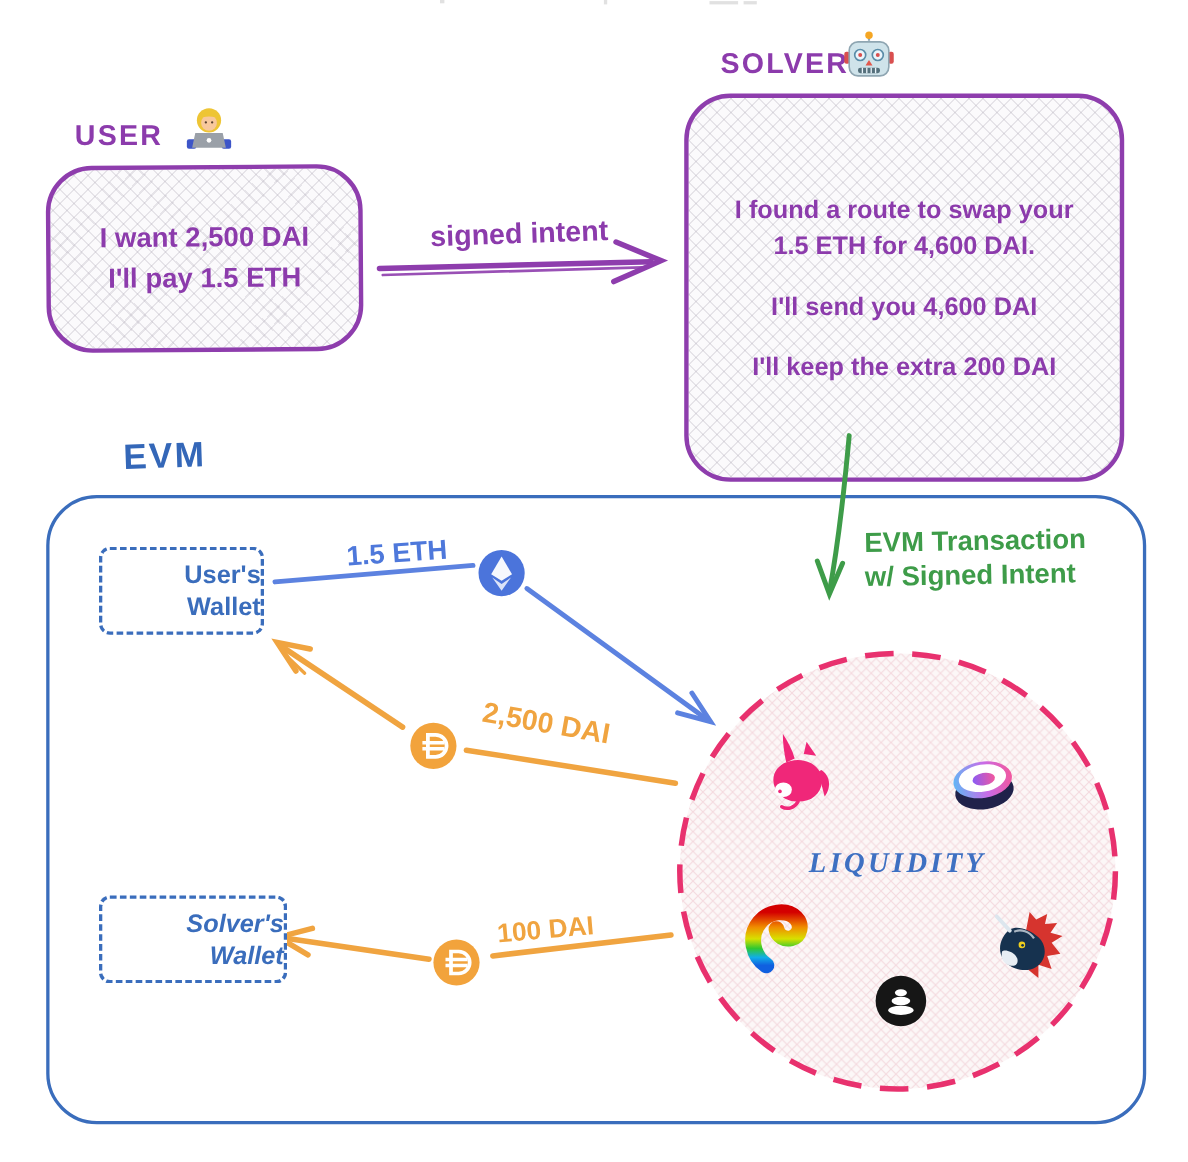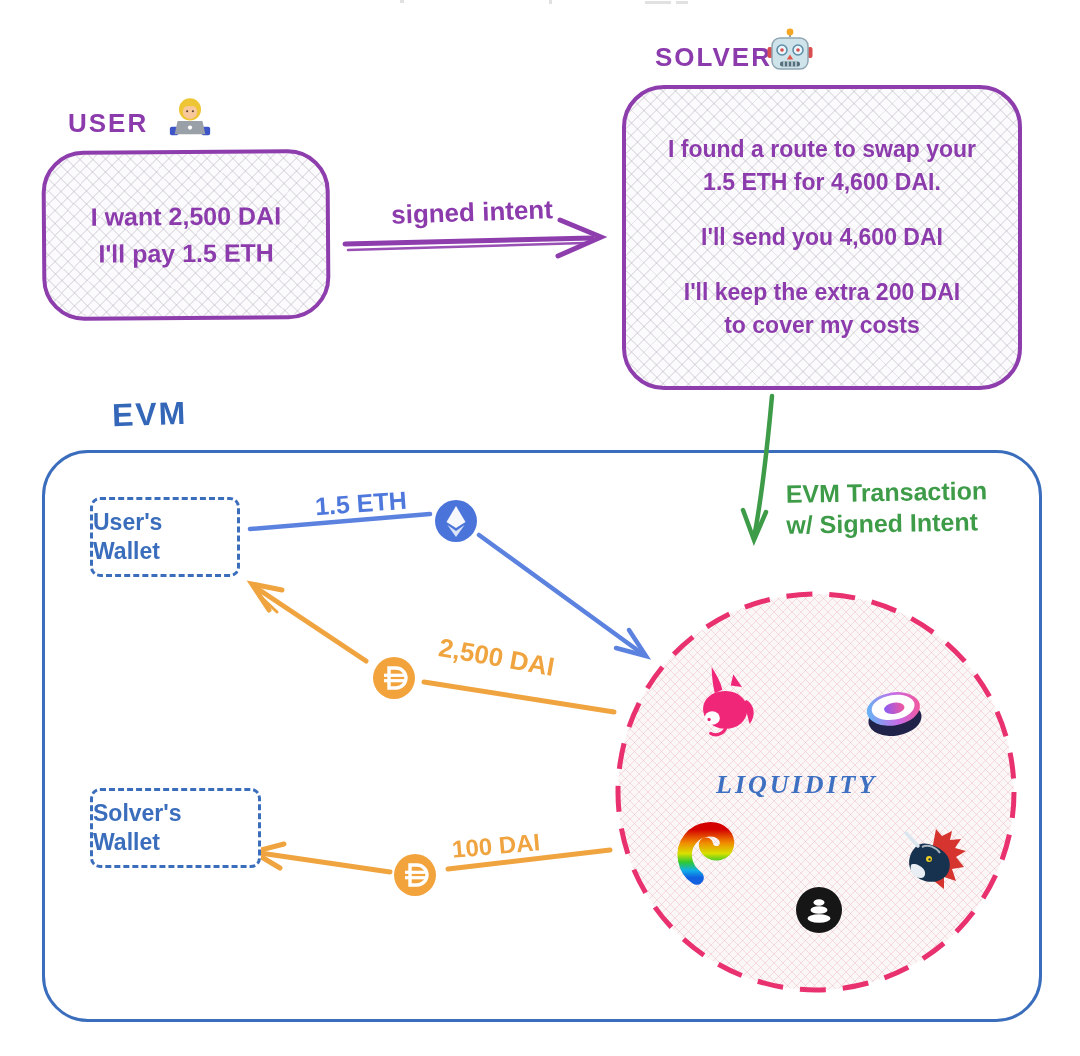--- a/index.html
+++ b/index.html
@@ -10,25 +10,25 @@
   .hatchbox{
     background:
       repeating-linear-gradient(45deg, rgba(168,162,176,.25) 0px, rgba(168,162,176,.25) 1.4px, transparent 1.4px, transparent 9px),
       repeating-linear-gradient(135deg, rgba(168,162,176,.25) 0px, rgba(168,162,176,.25) 1.4px, transparent 1.4px, transparent 9px),
       #FBFAFC;
   }
   .speechbox{border:4px solid #8E3DAD;border-radius:42px;box-sizing:border-box;
              display:flex;flex-direction:column;justify-content:center;align-items:center;
              color:#8C3BAC;text-align:center;}
   .userbox{left:42px;top:150px;width:288px;height:170px;font-size:25px;line-height:37px;font-weight:bold;transform:rotate(-.4deg);}
-  .solverbox{left:622px;top:85px;width:400px;height:305px;font-size:23px;line-height:33px;font-weight:bold;}
+  .solverbox{left:622px;top:85px;width:400px;height:353px;font-size:23px;line-height:33px;font-weight:bold;}
   .solverbox p{margin:11px 0;}
   .actor-label{color:#8C3BAC;font-weight:bold;font-size:26px;letter-spacing:2px;}
   .wallet{border:3px dashed #3A6DBC;border-radius:10px;box-sizing:border-box;background:#fff;
-          display:flex;flex-direction:column;justify-content:center;align-items:flex-start;
+          display:flex;flex-direction:column;justify-content:center;align-items:flex-end;
           color:#3A6DBC;font-weight:bold;font-size:23px;line-height:29px;}
   .evmbox{left:42px;top:450px;width:1000px;height:572px;border:3.5px solid #3A6DBC;border-radius:46px;box-sizing:border-box;background:#fff;}
   .overlay{left:0;top:0;pointer-events:none;z-index:2;}
   .z3{z-index:3;}
   .flowlabel{font-weight:bold;white-space:nowrap;}
   .remnant{background:#c9c9c9;opacity:.55;}
 </style>
 </head>
 <body>
 
@@ -121,39 +121,38 @@
   <div class="abs speechbox hatchbox solverbox">
     <p>
       <span style="display:block">I found a route to swap your</span>
       <span style="display:block">1.5 ETH for 4,600 DAI.</span>
     </p>
     <p>
       <span style="display:block">I'll send you 4,600 DAI</span>
     </p>
     <p>
       <span style="display:block">I'll keep the extra 200 DAI</span>
-      <span style="display:block">to cover my costs</span>
     </p>
   </div>
 
   <div class="abs z3" style="left:786px;top:477px;color:#3E9C49;font-size:25px;font-weight:bold;line-height:31px;white-space:nowrap;transform:rotate(-1deg);">
     <div>EVM Transaction</div>
     <div>w/ Signed Intent</div>
   </div>
 
   <div class="abs z3" style="left:112px;top:396px;color:#3467B8;font-size:32px;font-weight:bold;letter-spacing:2px;transform:rotate(-2deg);">EVM</div>
 
   <div class="abs evmbox" style="z-index:1;"></div>
 
   <div class="abs wallet z3" style="left:90px;top:497px;width:150px;height:80px;">
     <div>User's</div>
     <div>Wallet</div>
   </div>
 
-  <div class="abs wallet z3" style="left:90px;top:788px;width:171px;height:80px;">
+  <div class="abs wallet z3" style="left:90px;top:814px;width:171px;height:80px;font-style:italic;">
     <div>Solver's</div>
     <div>Wallet</div>
   </div>
 
   <div class="abs z3 flowlabel" style="left:315px;top:489px;color:#4E78DB;font-size:25px;transform:rotate(-4deg);">1.5 ETH</div>
   <div class="abs z3 flowlabel" style="left:438px;top:642px;color:#F0A440;font-size:26px;transform:rotate(10deg);">2,500 DAI</div>
   <div class="abs z3 flowlabel" style="left:452px;top:832px;color:#F0A440;font-size:24px;transform:rotate(-5deg);">100 DAI</div>
 
   <svg class="abs z3" style="left:434px;top:499px;" width="44" height="44" viewBox="0 0 44 44">
     <circle cx="22" cy="22" r="21" fill="#4B74DB"></circle>
@@ -168,21 +167,21 @@
     <line x1="12" y1="24.7" x2="32" y2="24.7" stroke="#FFFFFF" stroke-width="3.2"></line>
   </svg>
 
   <svg class="abs z3" style="left:393px;top:853px;" width="44" height="44" viewBox="0 0 44 44">
     <circle cx="22" cy="22" r="21" fill="#F2A33C"></circle>
     <path d="M17,12 L24,12 A10,10 0 0 1 24,32 L17,32 Z" fill="none" stroke="#FFFFFF" stroke-width="3.4"></path>
     <line x1="12" y1="19.3" x2="32" y2="19.3" stroke="#FFFFFF" stroke-width="3.2"></line>
     <line x1="12" y1="24.7" x2="32" y2="24.7" stroke="#FFFFFF" stroke-width="3.2"></line>
   </svg>
 
-  <div class="abs z3" style="left:716px;top:770px;width:200px;color:#3E70C2;font-size:26px;font-weight:bold;font-style:italic;letter-spacing:3px;font-family:'Liberation Serif',serif;">LIQUIDITY</div>
+  <div class="abs z3" style="left:716px;top:770px;width:200px;text-align:center;color:#3E70C2;font-size:26px;font-weight:bold;font-style:italic;letter-spacing:3px;font-family:'Liberation Serif',serif;">LIQUIDITY</div>
 
   <svg class="abs z3" style="left:688px;top:663px;" width="72" height="78" viewBox="0 0 70 74">
     <g fill="#F02779">
       <path d="M23,3 C27.5,10 31.5,17.5 33.5,25 L26,28.5 C24,19.5 23,11 23,3 Z"></path>
       <path d="M44,10 L52.5,22.5 L41.5,21 Z"></path>
       <path d="M30,27 C20,29 13.5,37 14.8,46 C16.2,56 25.5,63 36.5,63 C48.5,63 56.5,56 57.6,46 C58.6,37 51.5,29 42.5,27 C38.3,26 34.2,26 30,27 Z"></path>
       <path d="M57,35 C64.5,39.5 66.5,50 60,58.5 C58,52 57,43.5 52.5,38 Z"></path>
     </g>
     <ellipse cx="23.5" cy="52.5" rx="7.5" ry="6.5" fill="#FFFFFF"></ellipse>
     <circle cx="20.5" cy="54" r="1.6" fill="#F02779"></circle>

